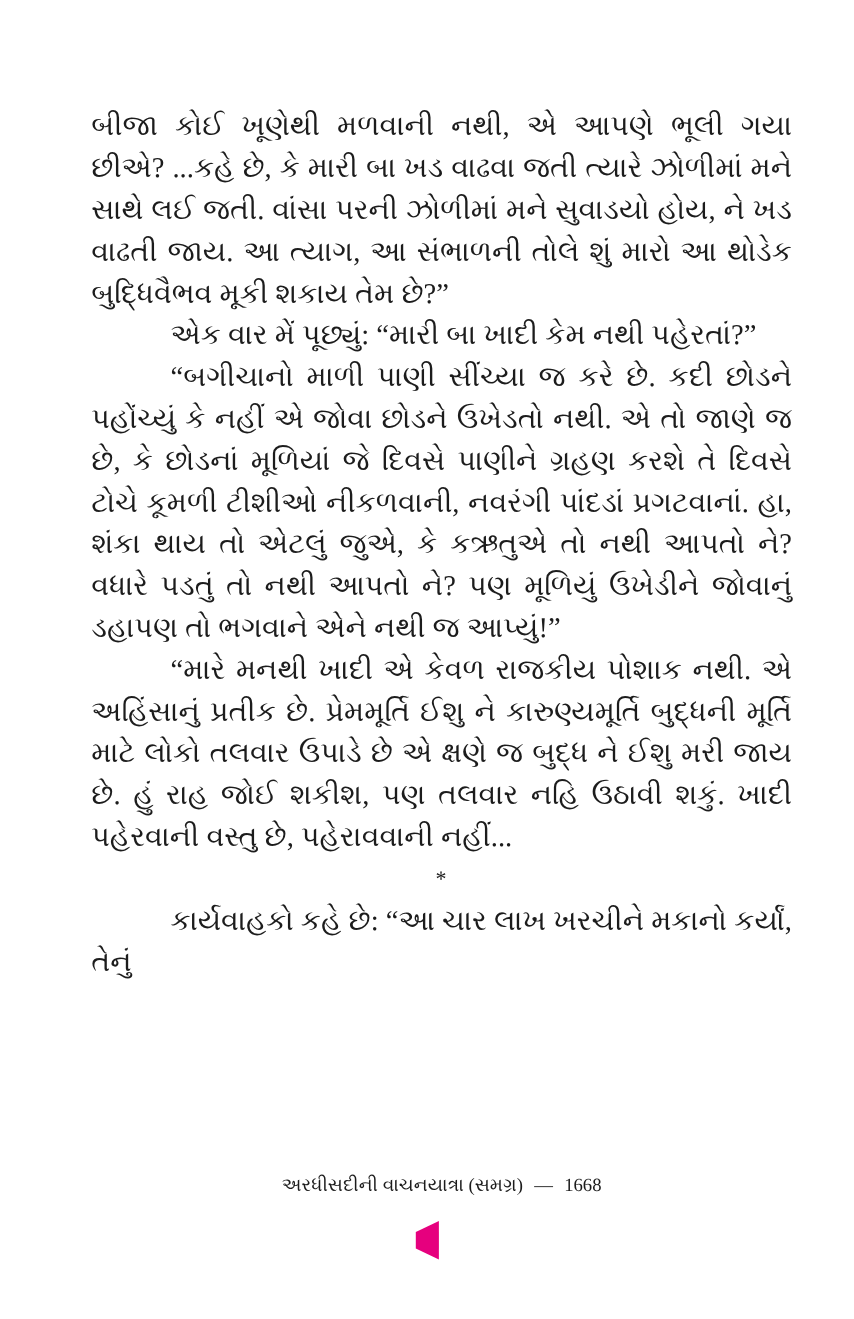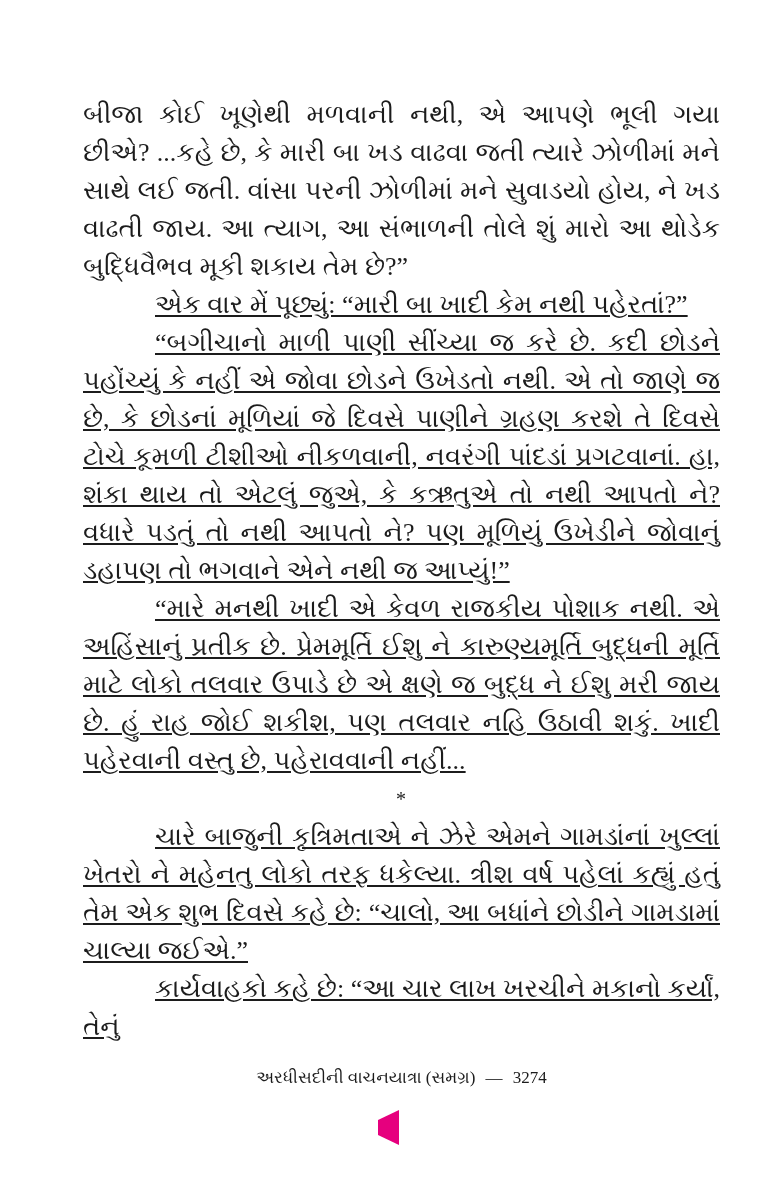--- a/index.html
+++ b/index.html
@@ -24,21 +24,20 @@
     font-size: 26px;
     line-height: 38px;
     text-align: justify;
   }
   p.para {
     margin: 0;
     padding: 0;
   }
   p.indent {
     text-indent: 72px;
-    text-decoration: underline;
   }
   .separator {
     text-align: center;
     line-height: 38px;
     font-size: 20px;
     letter-spacing: 1px;
   }
   .page-footer {
     position: absolute;
     left: 83px;
@@ -78,28 +77,27 @@
 <body>
 
 <div class="page">
 
   <main class="text-block">
     <p class="para">બીજા કોઈ ખૂણેથી મળવાની નથી, એ આપણે ભૂલી ગયા છીએ? ...કહે છે, કે મારી બા ખડ વાઢવા જતી ત્યારે ઝોળીમાં મને સાથે લઈ જતી. વાંસા પરની ઝોળીમાં મને સુવાડયો હોય, ને ખડ વાઢતી જાય. આ ત્યાગ, આ સંભાળની તોલે શું મારો આ થોડેક બુદ્ધિવૈભવ મૂકી શકાય તેમ છે?”</p>
     <p class="para indent">એક વાર મેં પૂછ્યું: “મારી બા ખાદી કેમ નથી પહેરતાં?”</p>
     <p class="para indent">“બગીચાનો માળી પાણી સીંચ્યા જ કરે છે. કદી છોડને પહોંચ્યું કે નહીં એ જોવા છોડને ઉખેડતો નથી. એ તો જાણે જ છે, કે છોડનાં મૂળિયાં જે દિવસે પાણીને ગ્રહણ કરશે તે દિવસે ટોચે કૂમળી ટીશીઓ નીકળવાની, નવરંગી પાંદડાં પ્રગટવાનાં. હા, શંકા થાય તો એટલું જુએ, કે કઋતુએ તો નથી આપતો ને? વધારે પડતું તો નથી આપતો ને? પણ મૂળિયું ઉખેડીને જોવાનું ડહાપણ તો ભગવાને એને નથી જ આપ્યું!”</p>
     <p class="para indent">“મારે મનથી ખાદી એ કેવળ રાજકીય પોશાક નથી. એ અહિંસાનું પ્રતીક છે. પ્રેમમૂર્તિ ઈશુ ને કારુણ્યમૂર્તિ બુદ્ધની મૂર્તિ માટે લોકો તલવાર ઉપાડે છે એ ક્ષણે જ બુદ્ધ ને ઈશુ મરી જાય છે. હું રાહ જોઈ શકીશ, પણ તલવાર નહિ ઉઠાવી શકું. ખાદી પહેરવાની વસ્તુ છે, પહેરાવવાની નહીં...</p>
     <div class="separator">*</div>
-    <p class="para indent">ચારે બાજુની કૃત્રિમતાએ ને ઝેરે એમને ગામડાંનાં ખુલ્લાં ખેતરો ને મહેનતુ લોકો તરફ ધકેલ્યા. ત્રીશ વર્ષ પહેલાં કહ્યું હતું તેમ એક શુભ દિવસે કહે છે: “ચાલો, આ બધાંને છોડીને ગામડામાં ચાલ્યા જઈએ.”</p>
     <p class="para indent">કાર્યવાહકો કહે છે: “આ ચાર લાખ ખરચીને મકાનો કર્યાં, તેનું</p>
   </main>
 
   <footer class="page-footer">
     <span>અરધીસદીની વાચનયાત્રા (સમગ્ર)</span>
     <span>—</span>
-    <span>3274</span>
+    <span>1668</span>
   </footer>
 
   <div class="nav-row">
     <button class="nav-button">
       <span class="triangle-left"></span>
     </button>
   </div>
 
 </div>
 

